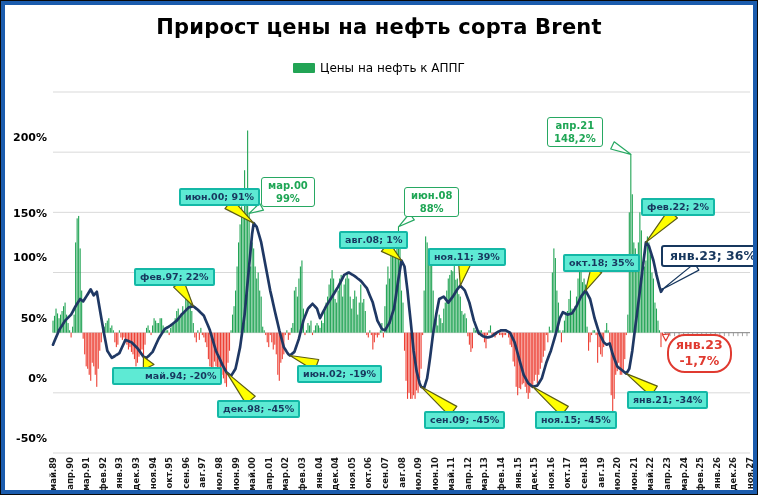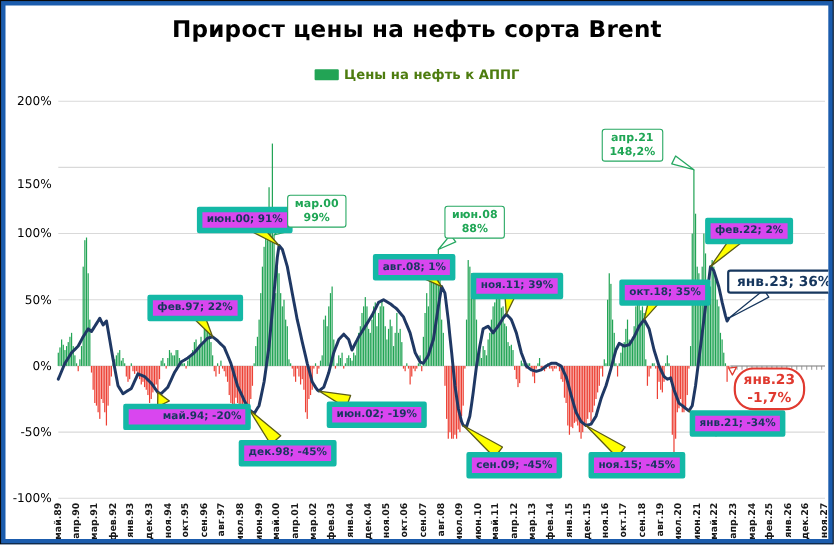--- a/index.html
+++ b/index.html
@@ -4,31 +4,31 @@
 <style>
   html,body{margin:0;padding:0;background:#fff;}
   body{font-family:"DejaVu Sans","Liberation Sans",sans-serif;}
   .figure{position:relative;width:758px;height:495px;box-sizing:border-box;
           border:5px solid #1B5CAD;outline:1px solid #0a0a0a;outline-offset:-1px;
           background:#fff;overflow:hidden;}
   .title{position:absolute;top:10px;left:0;width:100%;text-align:center;
          font-size:21px;font-weight:bold;color:#000;letter-spacing:0.2px;}
   .legend{position:absolute;top:56px;left:0;width:100%;display:flex;
           justify-content:center;align-items:center;gap:34px;}
-  .legend-item{display:flex;align-items:center;gap:5px;font-size:12px;font-weight:bold;color:#4d7c0f;}
+  .legend-item{display:flex;align-items:center;gap:5px;font-size:12px;font-weight:normal;color:#000000;}
   .swatch-bar{display:inline-block;width:22px;height:10px;border-radius:1px;}
   .swatch-line{display:inline-block;width:30px;height:3.5px;border-radius:2px;}
   #chart-svg{position:absolute;left:0;top:0;}
   .ylab{position:absolute;left:0;width:42px;text-align:right;
-        font-size:11px;font-weight:normal;color:#000;}
+        font-size:11px;font-weight:bold;color:#000;margin-top:46px;}
   .xlab{position:absolute;font-size:8.5px;font-weight:bold;color:#1a1a1a;white-space:nowrap;
         transform-origin:0 0;transform:rotate(-90deg) translateX(-100%);}
   .callout{position:absolute;font-weight:bold;text-align:center;white-space:nowrap;
            line-height:1.3;border-radius:3px;z-index:5;}
-  .callout.yellow{background:#d946ef;border:5px solid #14b8a6;color:#17375E;
+  .callout.yellow{background:#5eead4;border:2px solid #14b8a6;color:#17375E;
                   font-size:9.5px;padding:1px 4px;border-radius:2px;}
   .callout.green{background:#fff;border:1.5px solid #27A862;color:#1FA655;
                  font-size:10px;padding:1px 6px;}
   .callout.blue{background:#fff;border:2px solid #17375E;color:#17375E;
                 font-size:12.5px;padding:1px 7px;}
   .callout.red{background:#fff;border:2px solid #E03A30;color:#E03A30;
                font-size:12.5px;padding:1px 7px;}
 </style>
 </head>
 <body>
@@ -577,21 +577,21 @@
       </div>
       <div class="callout yellow" style="left: 423px; top: 243px;">
         <div>ноя.11; 39%</div>
       </div>
       <div class="callout yellow" style="left: 530px; top: 406px;">
         <div>ноя.15; -45%</div>
       </div>
       <div class="callout yellow" style="left: 558px; top: 249px;">
         <div>окт.18; 35%</div>
       </div>
-      <div class="callout yellow" style="left: 622px; top: 368px;">
+      <div class="callout yellow" style="left: 622px; top: 386px;">
         <div>янв.21; -34%</div>
       </div>
       <div class="callout green" style="left: 542px; top: 112px;">
         <div>апр.21</div>
         <div>148,2%</div>
       </div>
       <div class="callout yellow" style="left: 636px; top: 193px;">
         <div>фев.22; 2%</div>
       </div>
       <div class="callout blue" style="left: 656px; top: 240px;">

